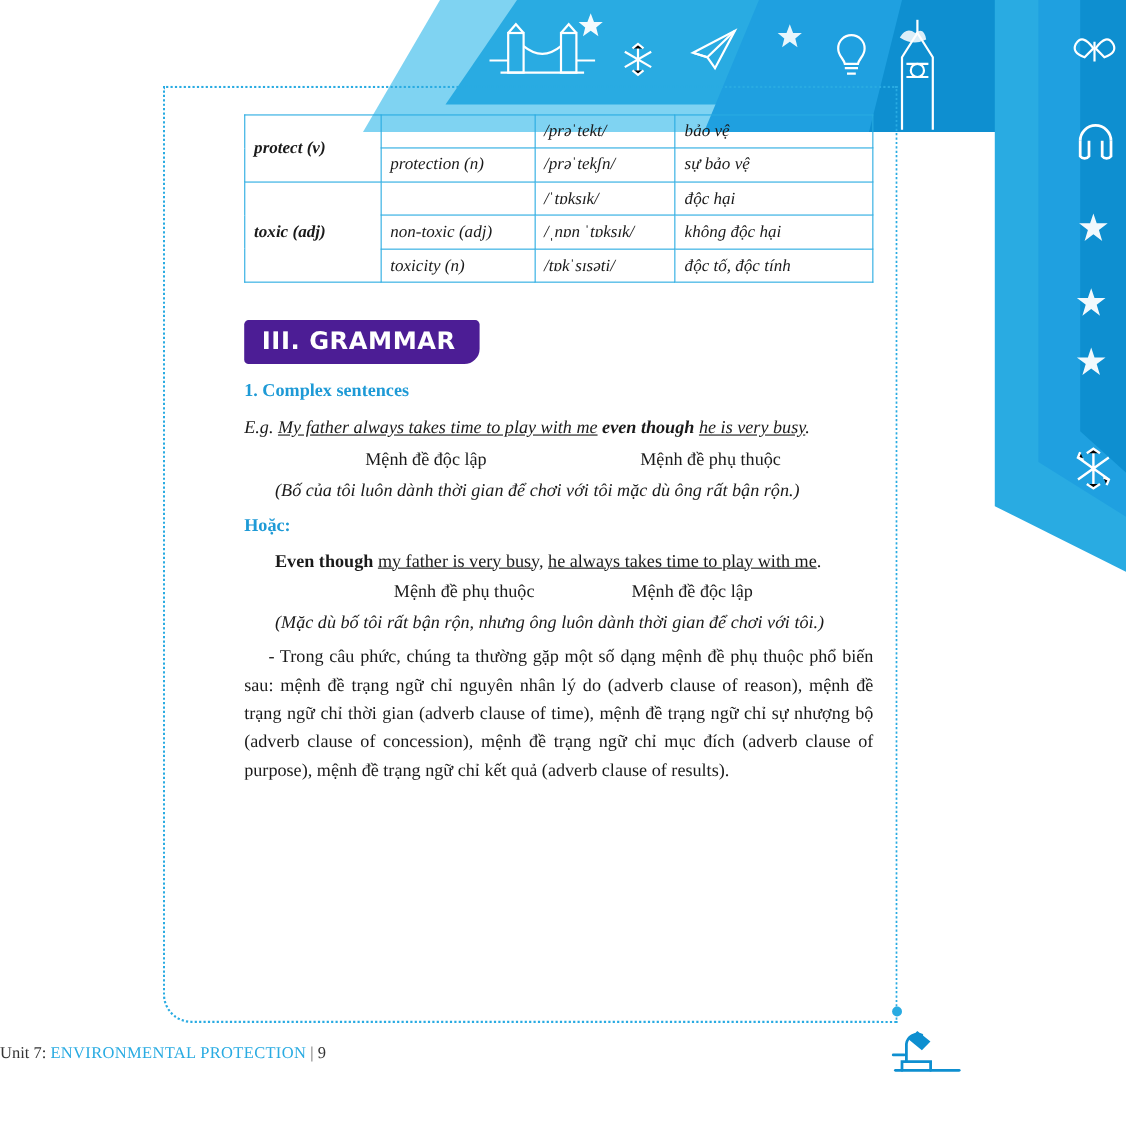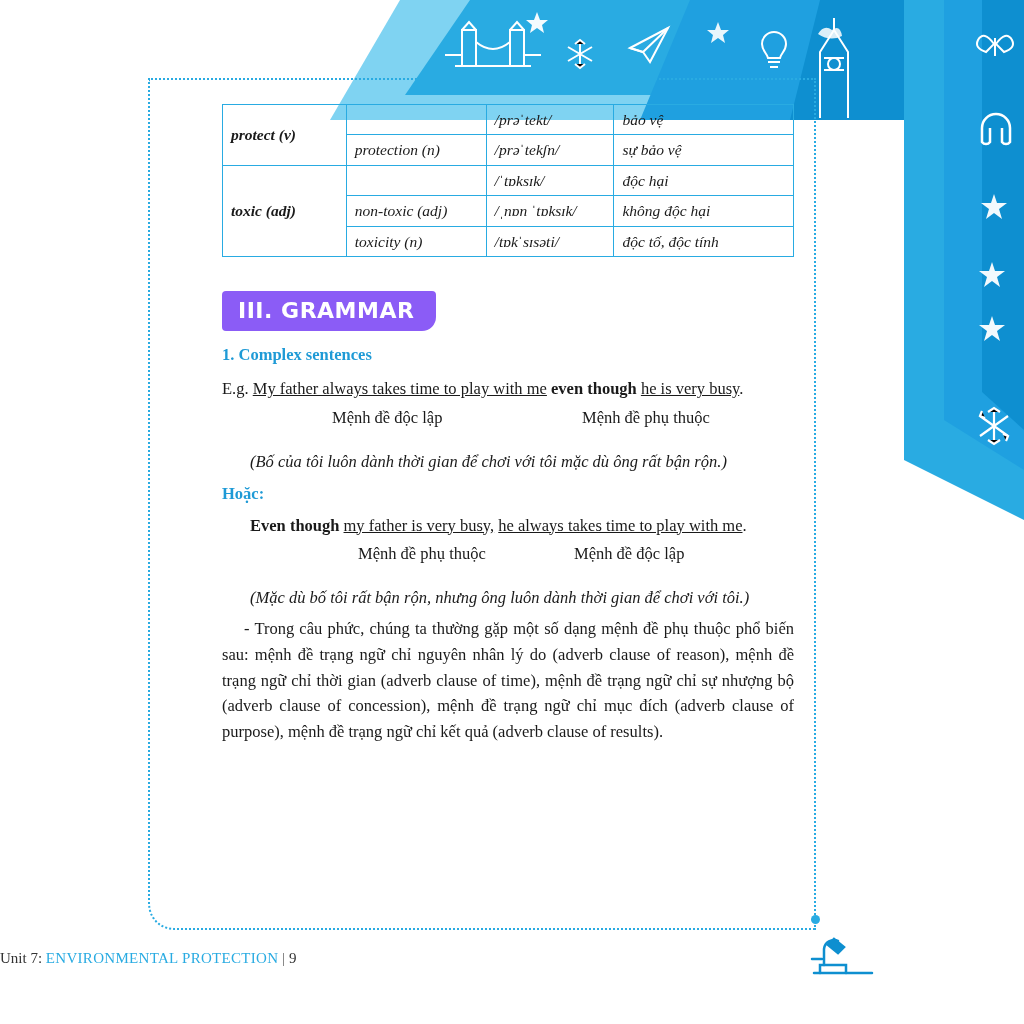--- a/index.html
+++ b/index.html
@@ -60,21 +60,21 @@
   }
   td.word { font-weight:bold; width:124px; }
   td.deriv { width:140px; }
   td.ipa { width:128px; }
   td.mean { width:180px; }
 
   
   .ribbon {
     display:inline-block;
     margin-top:34px;
-    background:#8b5cf6;
+    background:#4c1d95;
     color:#ffffff;
     font-family:"DejaVu Sans", sans-serif;
     font-weight:bold;
     font-size:22px;
     letter-spacing:.5px;
     padding:7px 22px 8px 16px;
     border-radius:4px 4px 14px 4px;
   }
 
   .sub-heading {
@@ -95,38 +95,38 @@
   }
 
   p.body {
     font-size:16.5px;
     line-height:1.55;
     margin:8px 0 0 0;
     text-align:justify;
   }
   p.body.indent { text-indent:22px; }
 
-  .eg-line { font-size:16.5px; margin-top:12px; line-height:1.5; }
+  .eg-line { font-size:16.5px; margin-top:12px; line-height:1.5;font-style:italic; }
   .u { text-decoration:underline; }
   .b { font-weight:bold; }
 
   .labels-row {
     display:flex;
     font-size:16.5px;
     margin-top:6px;
     padding-left:110px;
   }
   .labels-row .l1 { width:250px; }
   .labels-row.second { padding-left:136px; }
   .labels-row.second .l1 { width:216px; }
 
   .trans {
     font-style:italic;
     font-size:16.5px;
-    margin-top:24px;
+    margin-top:8px;
     padding-left:28px;
   }
 
   .hoac {
     color:#1E9AD6;
     font-weight:bold;
     font-size:16.5px;
     margin-top:12px;
   }
 

